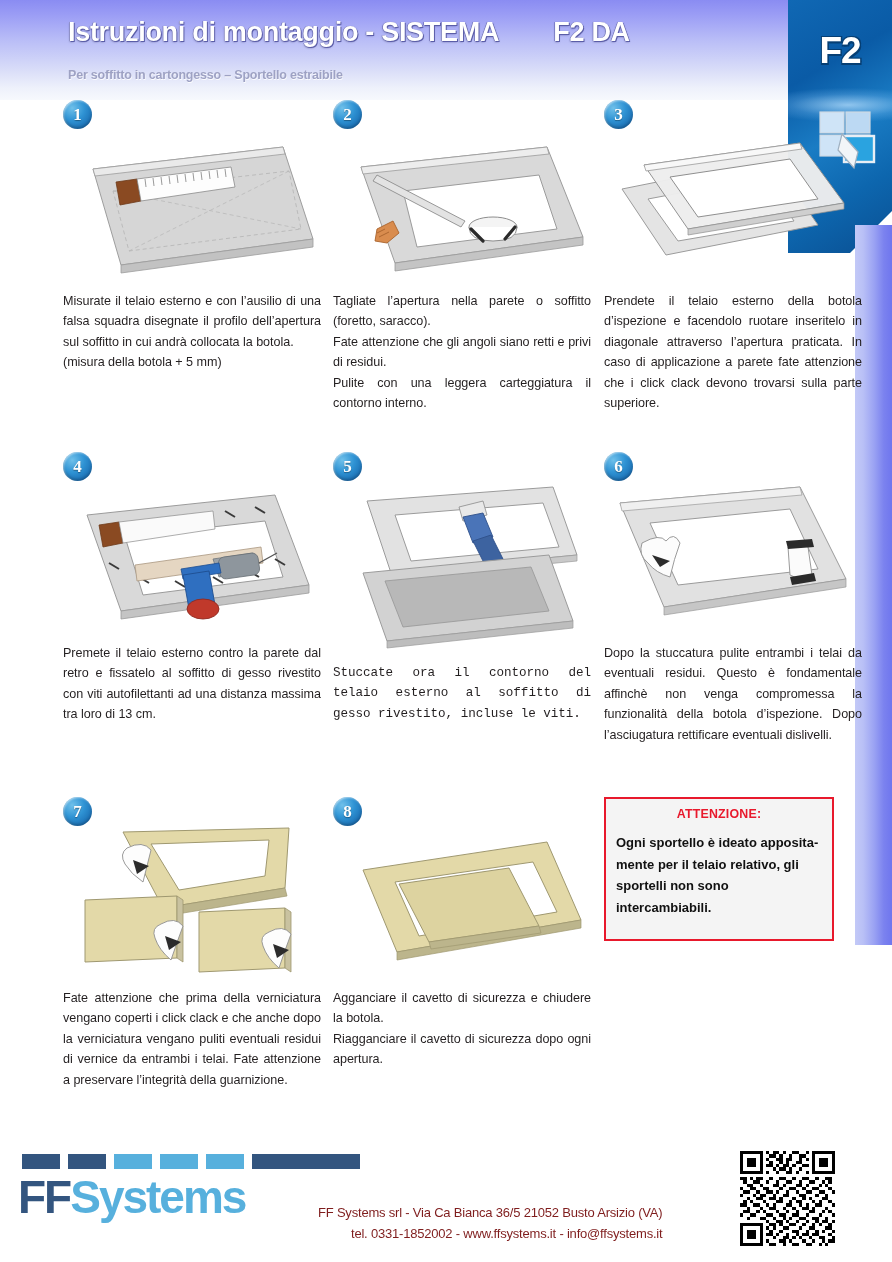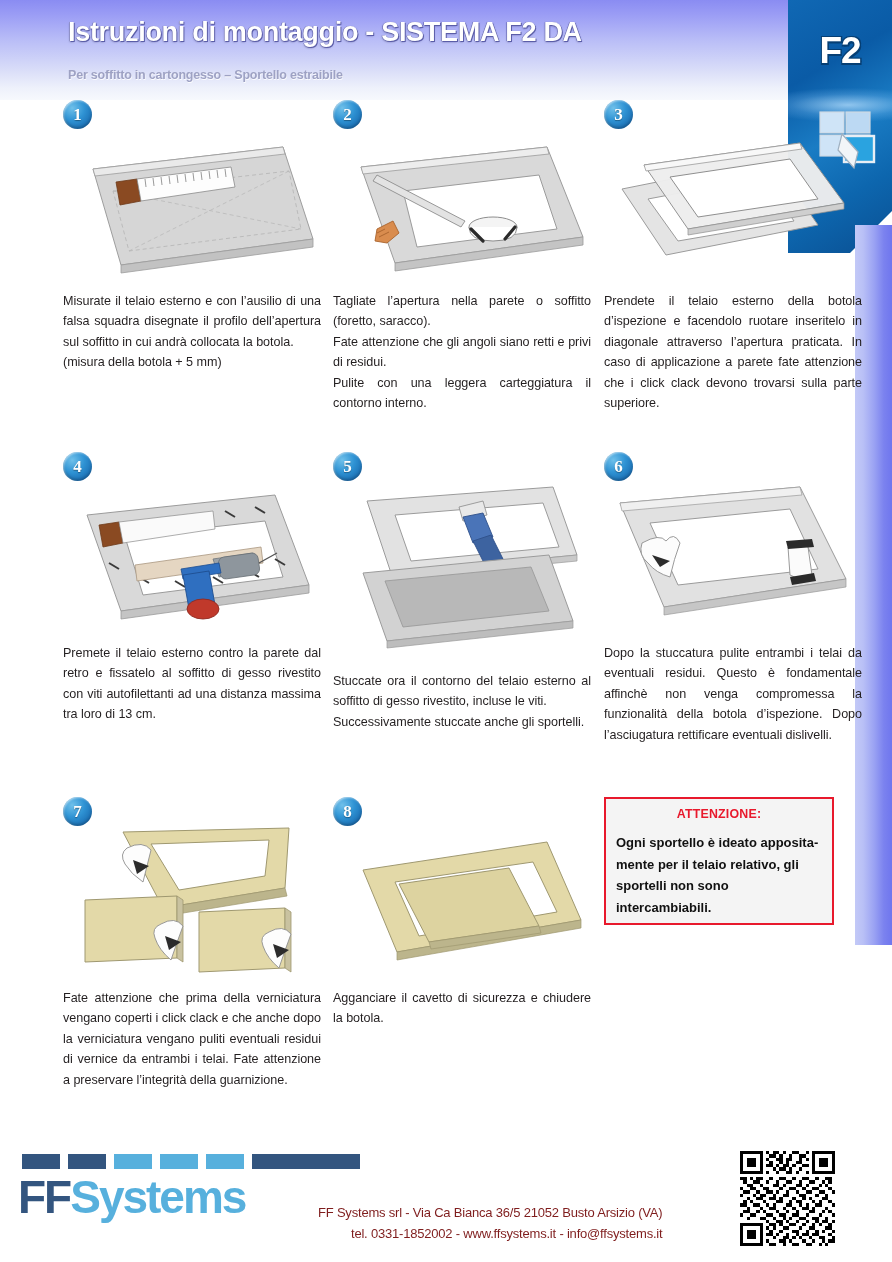--- a/index.html
+++ b/index.html
@@ -14,21 +14,21 @@
   .header{
     position:absolute;left:0;top:0;width:892px;height:100px;
     background:linear-gradient(180deg,#8a8cf2 0%,#9a9cf5 14%,#b9bdf7 40%,#d7dbf8 68%,#eef1fb 88%,#f7f9fd 100%);
   }
   .header-title{
     position:absolute;left:68px;top:17px;
     font-size:27px;font-weight:bold;color:#ffffff;
     letter-spacing:-0.3px;white-space:nowrap;
     text-shadow:1px 1px 0 #5b5da8, -0.5px -0.5px 0 #5b5da8, 0 1px 2px rgba(40,40,90,.55);
   }
-  .header-title .strong{font-weight:bold;}
+  .header-title .strong{font-weight:bold;margin-left:48px;}
   .header-sub{
     position:absolute;left:68px;top:68px;
     font-size:12.5px;font-weight:bold;color:#9ea2c4;
     letter-spacing:-0.2px;white-space:nowrap;
     text-shadow:0.5px 0.5px 0 rgba(255,255,255,.85);
   }
   
   .badge{
     position:absolute;right:0;top:0;width:104px;height:253px;
     background:linear-gradient(150deg,#1068b4 0%,#0a5ba6 28%,#1a7cc4 52%,#0d66ae 74%,#0a4f92 100%);
@@ -69,21 +69,21 @@
   .fig{position:relative;width:258px;}
   .fig svg{display:block;}
   .step-text{
     font-size:12.6px;line-height:1.62;color:#231f20;
     text-align:justify;text-justify:inter-word;
     letter-spacing:-0.05px;
   }
   .step-text p{margin:0;}
   
   .warn{
-    position:absolute;left:604px;top:797px;width:230px;height:128px;
+    position:absolute;left:604px;top:797px;width:230px;height:144px;
     border:2.2px solid #e8192c;background:#f4f4f4;
     padding:8px 10px 0 10px;box-sizing:border-box;
   }
   .warn-title{
     text-align:center;font-size:12.4px;font-weight:bold;color:#e8192c;
     margin-bottom:11px;letter-spacing:.2px;
   }
   .warn-body{font-size:13px;font-weight:bold;line-height:1.66;color:#111;}
   .warn-body p{margin:0;}
   
@@ -245,23 +245,22 @@
         <polygon points="62,34 210,22 226,66 78,80" fill="#ffffff" stroke="#9b9b9b" stroke-width="1"></polygon>
         <polygon points="58,92 244,74 244,80 58,98" fill="#c9c9c9" stroke="#9b9b9b" stroke-width=".7"></polygon>
         <polygon points="126,26 150,20 154,34 130,40" fill="#e8e8e8" stroke="#8a8a8a" stroke-width=".8"></polygon>
         <path d="M130,36 L150,32 L160,56 L140,62 Z" fill="#4a74b8" stroke="#2f508a" stroke-width=".9"></path>
         <path d="M140,60 L158,54 L170,78 L152,84 Z" fill="#3d63a0" stroke="#2f508a" stroke-width=".9"></path>
         <polygon points="30,92 216,74 240,140 54,160" fill="#d2d2d2" stroke="#9b9b9b" stroke-width="1"></polygon>
         <polygon points="52,100 198,86 216,130 70,146" fill="#b8b8b8" stroke="#9b9b9b" stroke-width=".9"></polygon>
         <polygon points="54,160 240,140 240,147 54,167" fill="#bdbdbd" stroke="#9b9b9b" stroke-width=".7"></polygon>
       </svg>
     </div>
-    <div class="step-text" style="margin-top:20px;">
+    <div class="step-text" style="margin-top:12px;font-family:Liberation Mono, monospace;">
       <p>Stuccate ora il contorno del telaio esterno al soffitto di gesso rivestito, incluse le viti.</p>
-      <p>Successivamente stuccate anche gli sportelli.</p>
     </div>
   </div>
 
   <div class="col c3" style="top:352px;">
     <div class="step-badge">6</div>
     <div class="fig">
       <svg width="258" height="150" viewBox="0 0 258 150">
         <polygon points="16,22 196,6 242,98 60,126" fill="#e1e1e1" stroke="#9a9a9a" stroke-width="1"></polygon>
         <polygon points="46,42 186,28 214,88 74,104" fill="#ffffff" stroke="#9a9a9a" stroke-width="1"></polygon>
         <polygon points="16,22 196,6 198,14 18,30" fill="#f0f0f0" stroke="#9a9a9a" stroke-width=".7"></polygon>
@@ -308,20 +307,21 @@
       <svg width="258" height="150" viewBox="0 0 258 150">
         <polygon points="30,44 214,16 248,94 64,126" fill="#e3d9a8" stroke="#9f9870" stroke-width="1"></polygon>
         <polygon points="62,56 200,36 224,86 86,110" fill="#ffffff" stroke="#9f9870" stroke-width="1"></polygon>
         <polygon points="64,126 248,94 248,102 64,134" fill="#bcb58c" stroke="#9f9870" stroke-width=".7"></polygon>
         <polygon points="66,58 176,42 206,100 96,116" fill="#ddd3a0" stroke="#9f9870" stroke-width="1"></polygon>
         <polygon points="96,116 206,100 208,107 98,123" fill="#bcb58c" stroke="#9f9870" stroke-width=".7"></polygon>
       </svg>
     </div>
     <div class="step-text" style="margin-top:12px;">
       <p>Agganciare il cavetto di sicurezza e chiudere la botola.</p>
+      <p>Riagganciare il cavetto di sicurezza dopo ogni apertura.</p>
     </div>
   </div>
 </div>
 
 <div class="warn">
   <div class="warn-title">ATTENZIONE:</div>
   <div class="warn-body">
     <p>Ogni sportello è ideato apposita-</p>
     <p>mente per il telaio relativo, gli</p>
     <p>sportelli non sono intercambiabili.</p>

